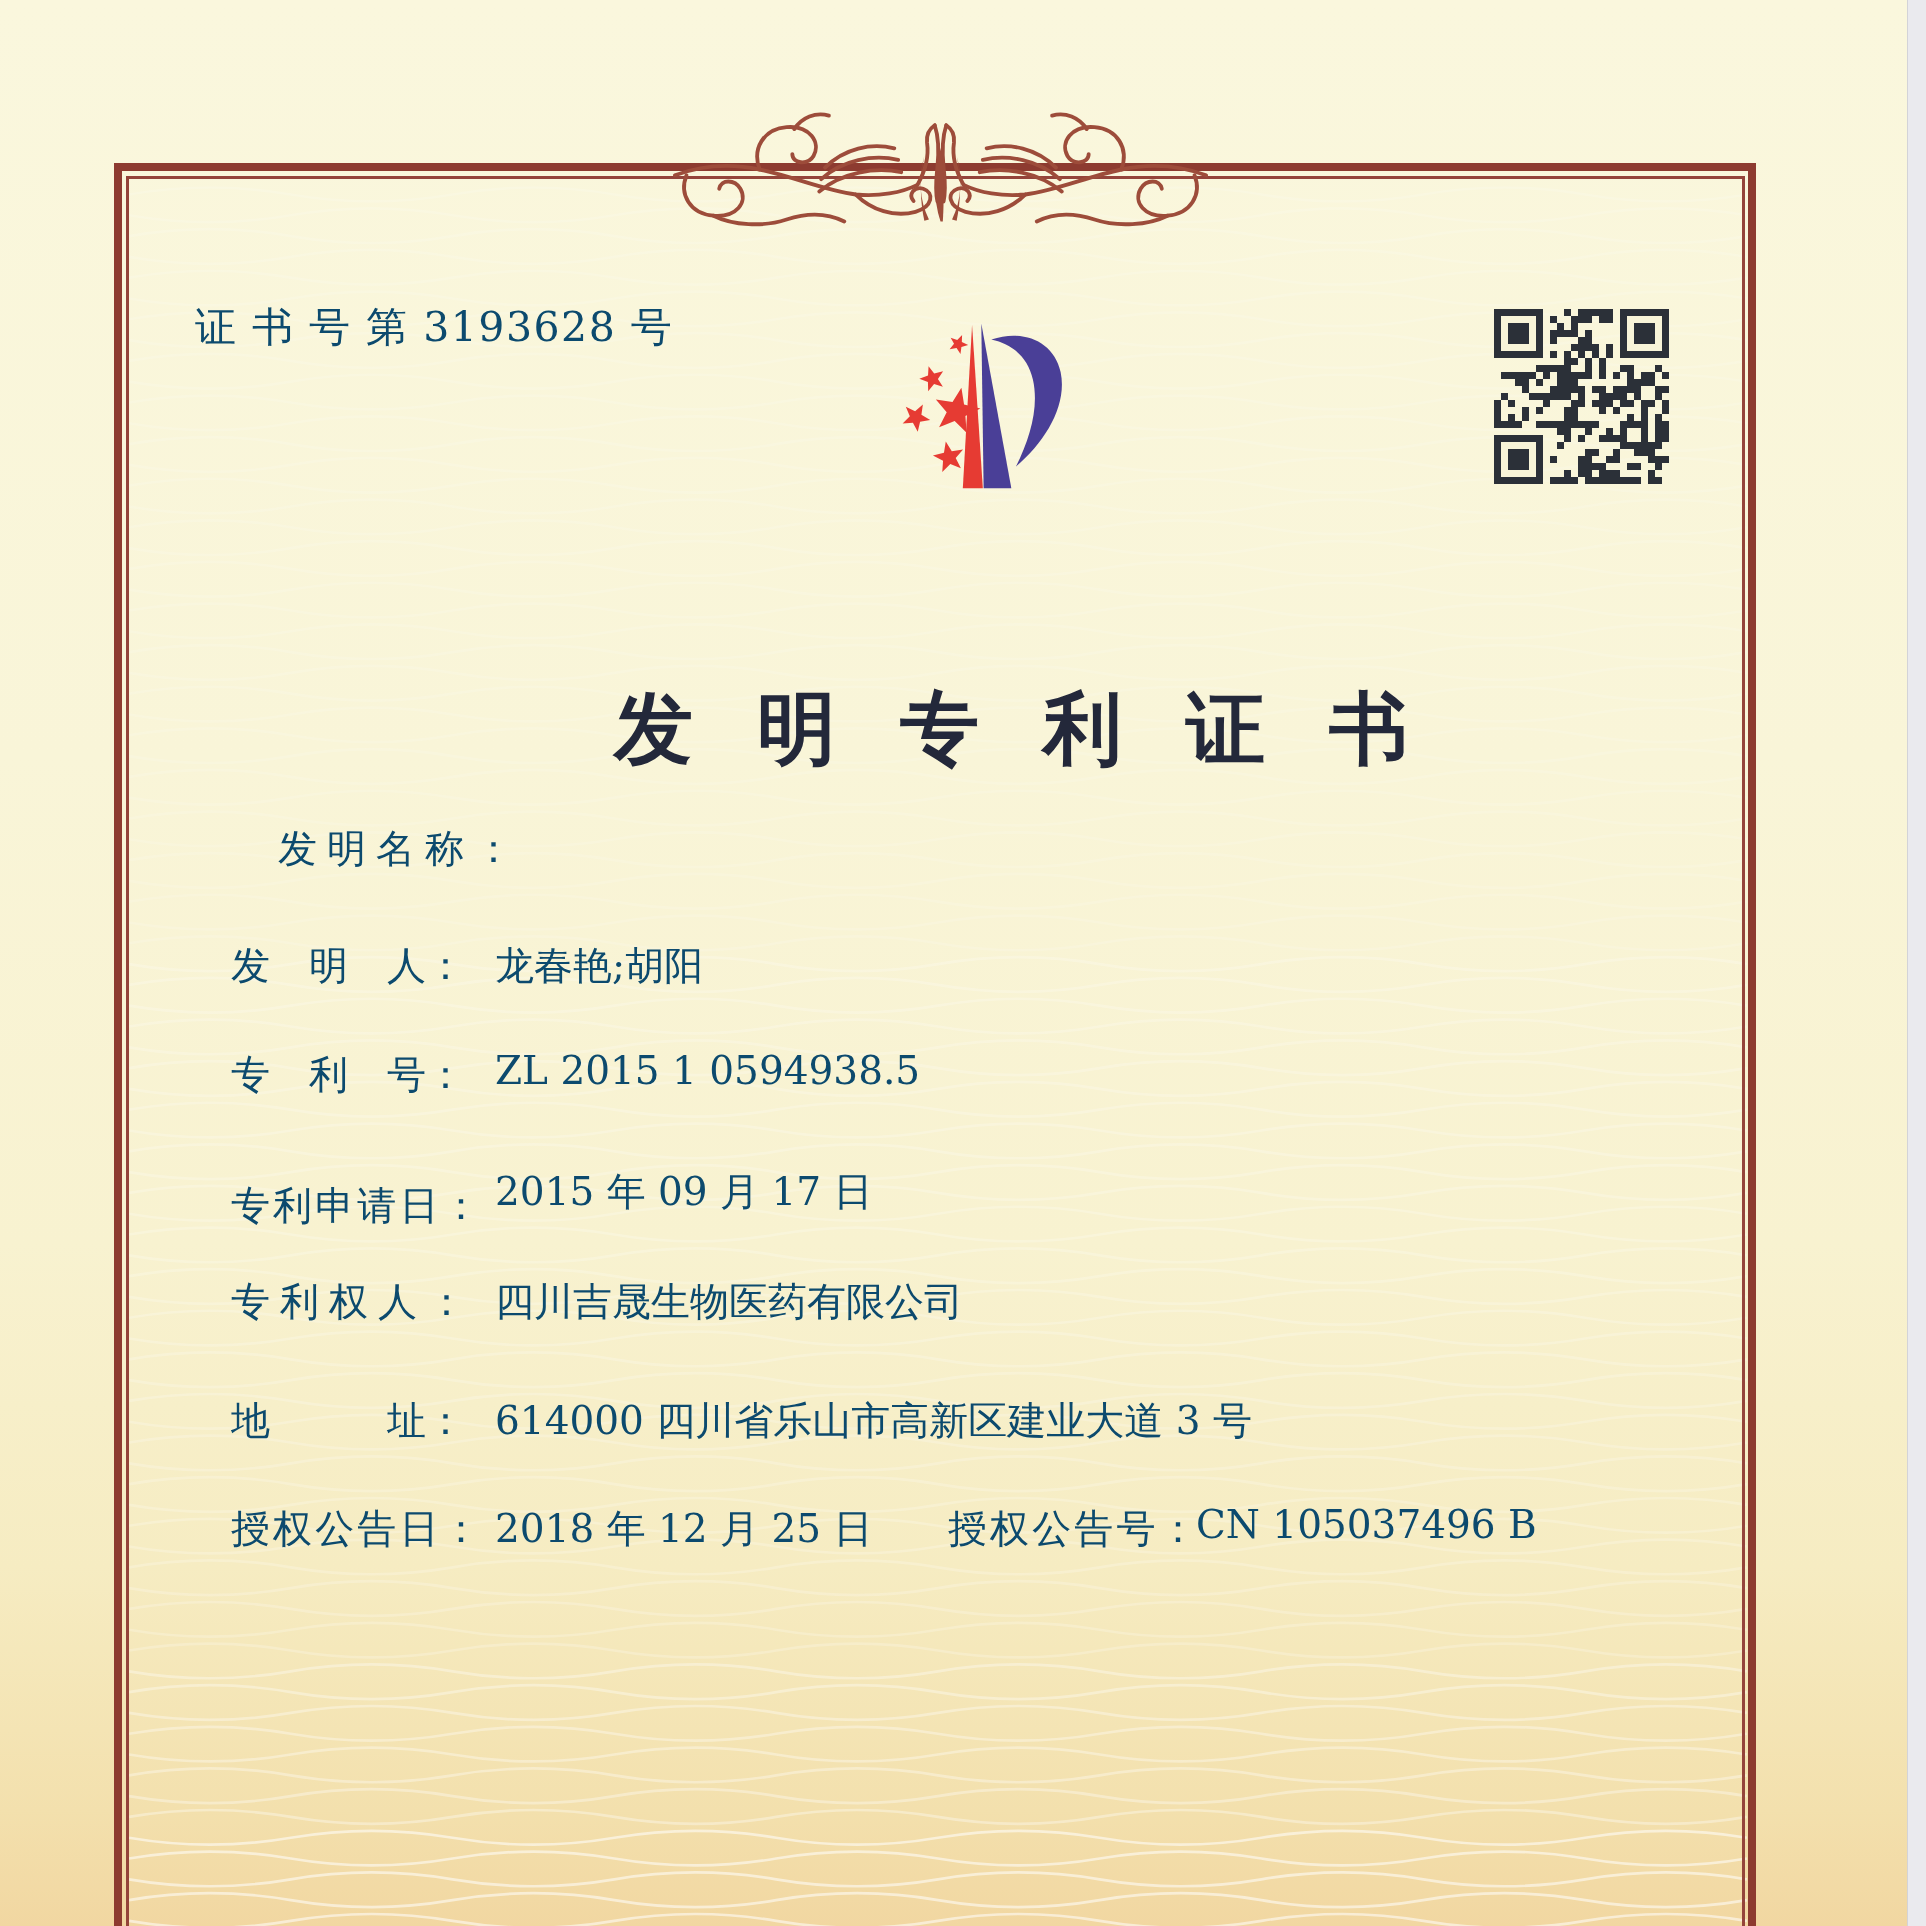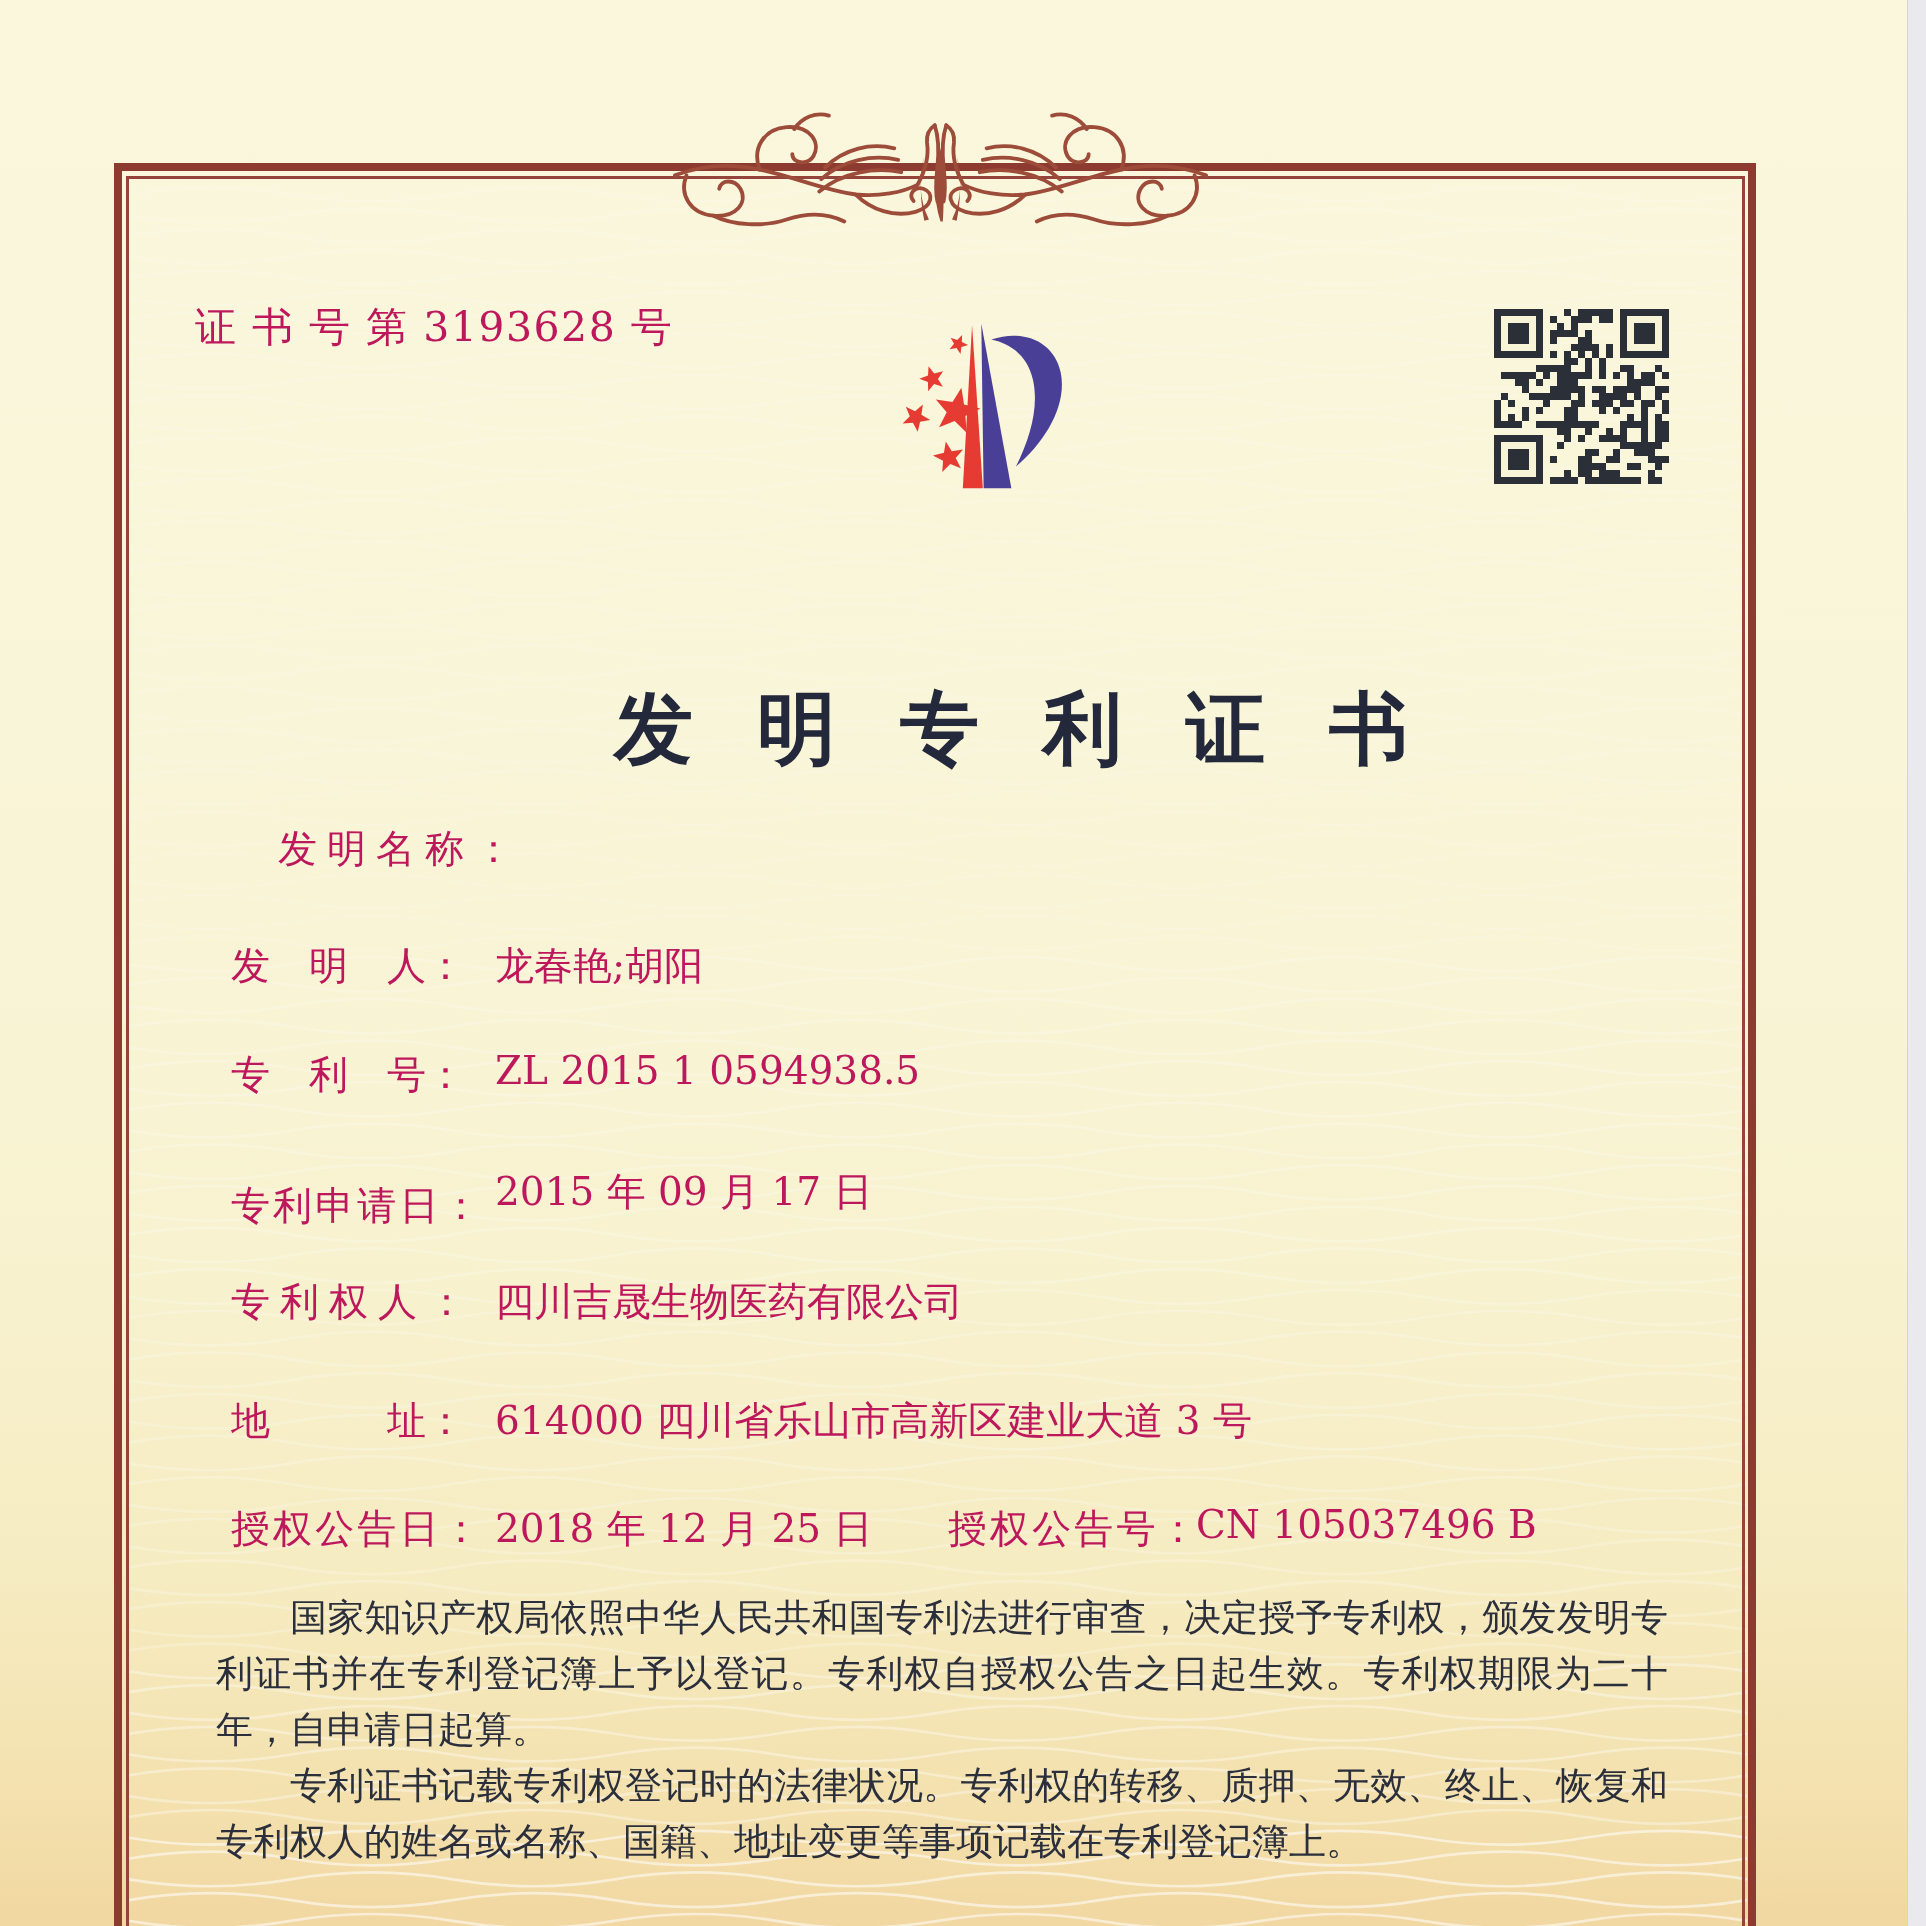--- a/index.html
+++ b/index.html
@@ -12,21 +12,21 @@
       #f3e0ad 67%, #f0cf97 75%, #eec28b 81%, #edc089 87%,
       #f0cc9c 92%, #f5e3c0 96%, #f7eecd 100%);}
   .scan-strip{position:absolute;top:0;right:0;width:52px;height:100%;
     background:#eaeaee;border-left:1.2px solid #d3d3d8;}
   
   .frame-outer{position:absolute;left:114px;top:163px;width:1626px;height:2366px;
     border:8.9px solid #8d3b30;box-sizing:content-box;}
   .frame-inner{position:absolute;left:126px;top:176px;width:1613px;height:2353px;
     border:3.1px solid #94443a;box-sizing:content-box;}
   svg{position:absolute;overflow:visible;}
-  .txt{position:absolute;color:#be185d;white-space:nowrap;}
+  .txt{position:absolute;color:#0c4a6e;white-space:nowrap;}
   .cert-no{left:195px;top:300px;font-size:41px;letter-spacing:1.5px;}
   .title{left:127px;top:677px;width:1768px;text-align:center;font-size:79px;
          font-weight:bold;letter-spacing:64px;text-indent:64px;color:#23283a;}
   .row-label{left:231px;font-size:39px;}
   .row-value{left:495px;font-size:39px;}
   .g2-label{left:948px;font-size:39px;}
   .g2-value{left:1196px;font-size:39px;}
   .ls-wide{letter-spacing:10px;}
   .ls-thin{letter-spacing:3.1px;}
   .body-text{position:absolute;left:216px;top:1590px;width:1452px;color:#2b2f3b;
@@ -440,20 +440,16 @@
   <div class="txt row-value" style="top:1275px;">四川吉晟生物医药有限公司</div>
 
   <div class="txt row-label" style="top:1394px;">地　　　址：</div>
   <div class="txt row-value" style="top:1394px;">614000 四川省乐山市高新区建业大道 3 号</div>
 
   <div class="txt row-label ls-thin" style="top:1502px;">授权公告日：</div>
   <div class="txt row-value" style="top:1502px;">2018 年 12 月 25 日</div>
   <div class="txt g2-label ls-thin" style="top:1502px;">授权公告号：</div>
   <div class="txt g2-value" style="top:1502px;">CN 105037496 B</div>
 
-  <div class="body-text">
-    <p>国家知识产权局依照中华人民共和国专利法进行审查，决定授予专利权，颁发发明专利证书并在专利登记簿上予以登记。专利权自授权公告之日起生效。专利权期限为二十年，自申请日起算。</p>
-    <p>专利证书记载专利权登记时的法律状况。专利权的转移、质押、无效、终止、恢复和专利权人的姓名或名称、国籍、地址变更等事项记载在专利登记簿上。</p>
-  </div>
 
   <div class="scan-strip"></div>
 </div>
 
 
 </body></html>

